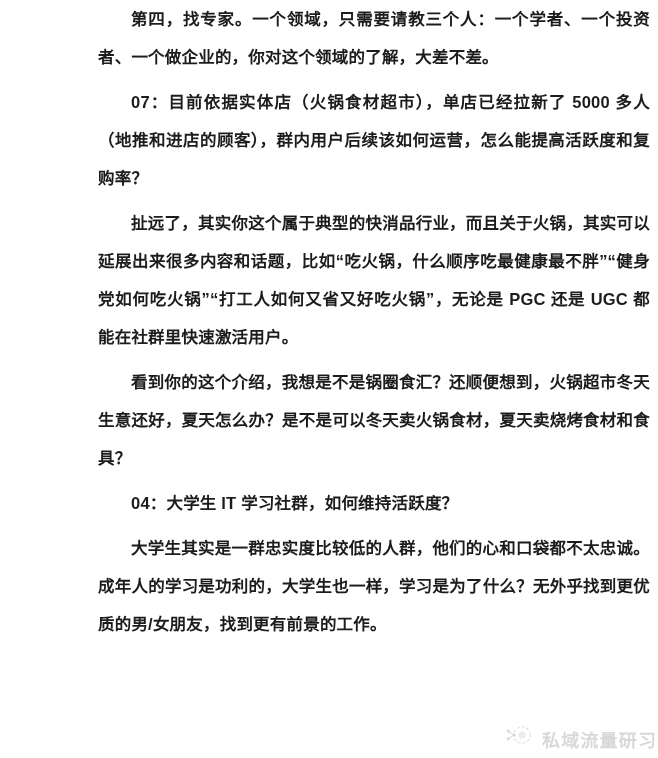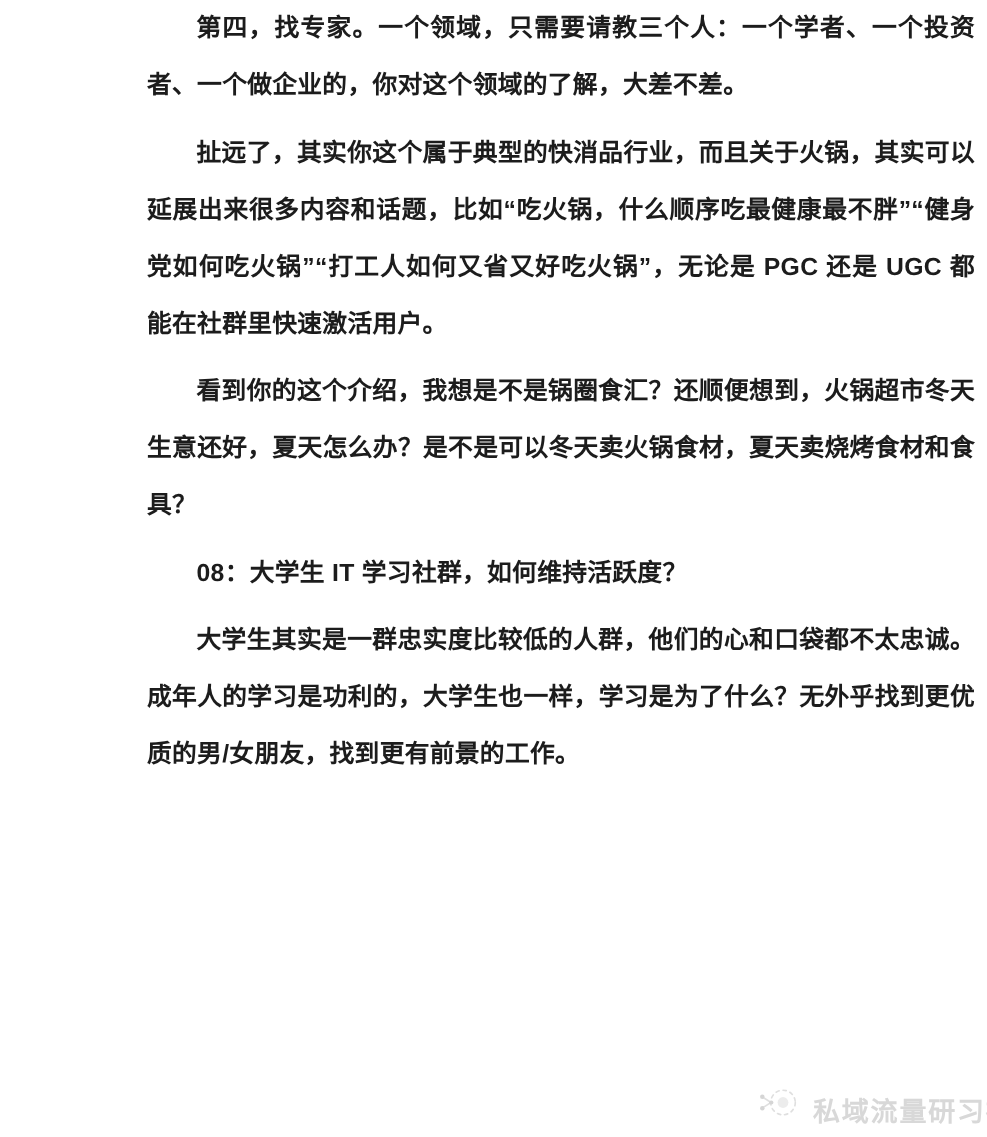--- a/index.html
+++ b/index.html
@@ -82,27 +82,28 @@
 </style>
 </head>
 <body>
 
 <div id="page">
 
   <div id="article">
 
     <p class="para">第四，找专家。一个领域，只需要请教三个人：一个学者、一个投资者、一个做企业的，你对这个领域的了解，大差不差。</p>
 
+    <p class="para">07：目前依据实体店（火锅食材超市），单店已经拉新了 5000 多人（地推和进店的顾客），群内用户后续该如何运营，怎么能提高活跃度和复购率？</p>
 
     <p class="para">扯远了，其实你这个属于典型的快消品行业，而且关于火锅，其实可以延展出来很多内容和话题，比如“吃火锅，什么顺序吃最健康最不胖”“健身党如何吃火锅”“打工人如何又省又好吃火锅”，无论是 PGC 还是 UGC 都能在社群里快速激活用户。</p>
 
     <p class="para">看到你的这个介绍，我想是不是锅圈食汇？还顺便想到，火锅超市冬天生意还好，夏天怎么办？是不是可以冬天卖火锅食材，夏天卖烧烤食材和食具？</p>
 
 
-    <p class="para">08：大学生 IT 学习社群，如何维持活跃度？</p>
+    <p class="para">04：大学生 IT 学习社群，如何维持活跃度？</p>
 
     <p class="para">大学生其实是一群忠实度比较低的人群，他们的心和口袋都不太忠诚。成年人的学习是功利的，大学生也一样，学习是为了什么？无外乎找到更优质的男/女朋友，找到更有前景的工作。</p>
 
   </div>
 
   <div id="watermark">
     <span class="wm-mark">
       <svg width="30" height="30" viewBox="0 0 30 30" aria-hidden="true">
         <g stroke="#c6c6c6" stroke-width="1.1" fill="none" stroke-linecap="round">
           <circle cx="17" cy="15" r="8.2" stroke-dasharray="2.2 2.6"></circle>

